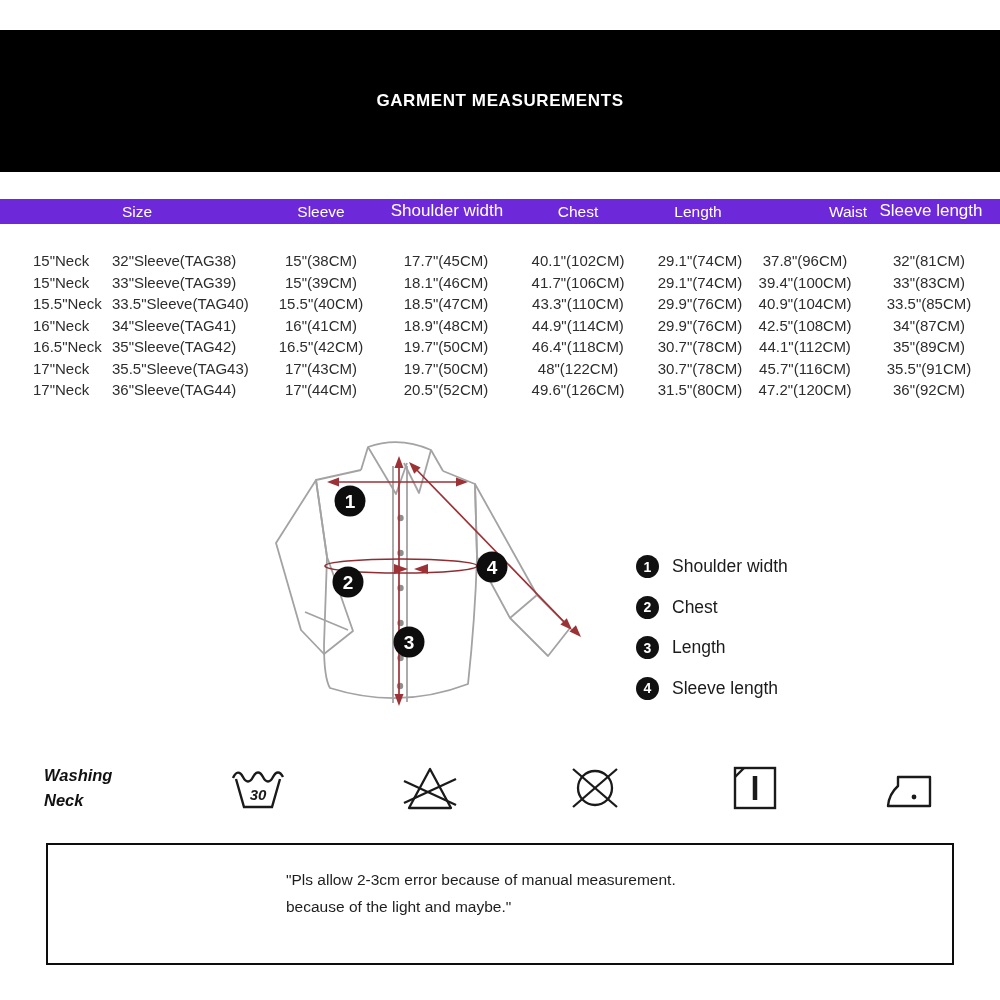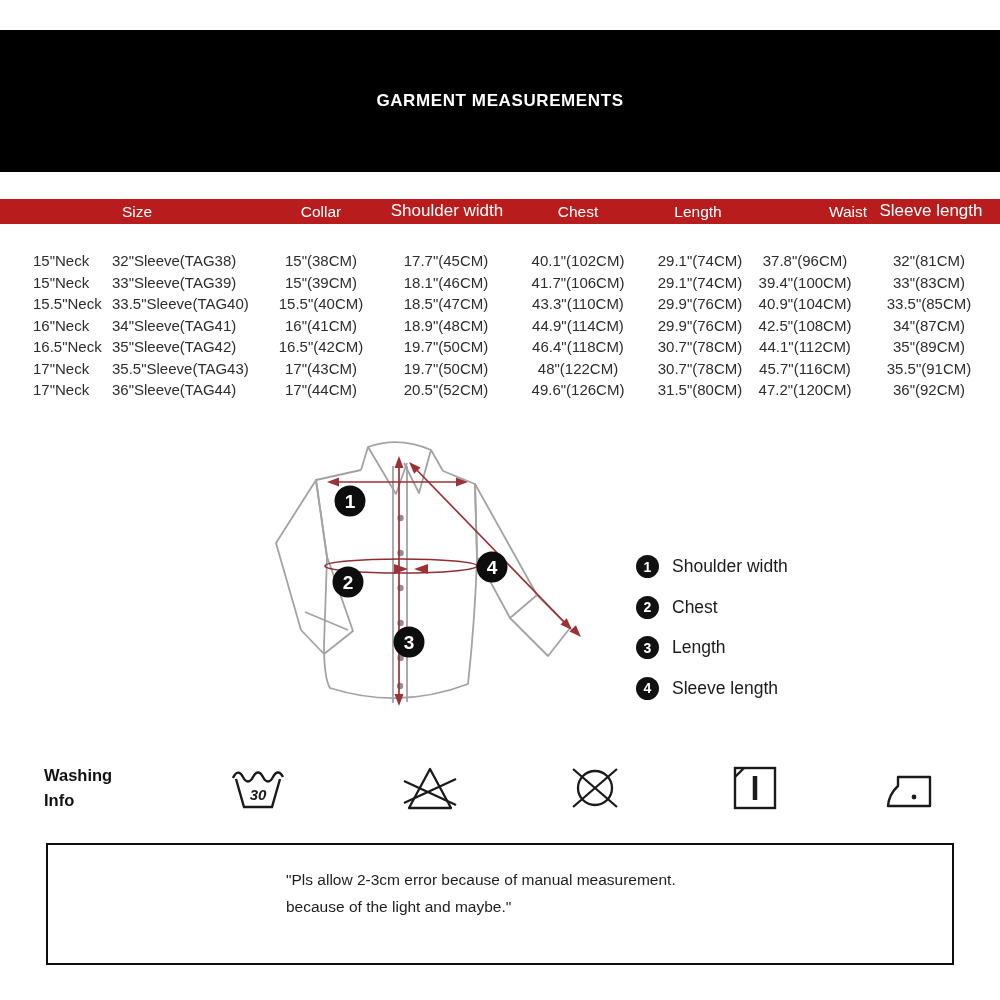--- a/index.html
+++ b/index.html
@@ -5,21 +5,21 @@
   html,body{margin:0;padding:0;background:#fff;}
   .canvas{position:relative;width:1000px;height:1000px;background:#fff;overflow:hidden;
           font-family:"Liberation Sans",sans-serif;color:#2d2d2d;border-radius:14px;}
 
   
   .banner{position:absolute;left:0;top:30px;width:1000px;height:142px;background:#000;
           display:flex;align-items:center;justify-content:center;}
   .banner-title{color:#fff;font-size:17px;font-weight:600;letter-spacing:.6px;}
 
   
-  .thead{position:absolute;left:0;top:199px;width:1000px;height:25px;background:#b91c1c;}
+  .thead{position:absolute;left:0;top:199px;width:1000px;height:25px;background:#6d28d9;}
   .thead span{position:absolute;top:50%;transform:translate(-50%,-50%);color:#fff;
               font-size:15.5px;white-space:nowrap;}
   .thead span.big{font-size:17px;transform:translate(-50%,-56%);}
 
   
   .trow{position:absolute;left:0;width:1000px;height:21px;font-size:15px;line-height:21px;}
   .trow span{position:absolute;white-space:nowrap;}
   .cl{}
   .cc{transform:translateX(-50%);}
   .col-neck{left:33px;}
@@ -37,42 +37,42 @@
   
   .legend{position:absolute;left:636px;top:553px;}
   .legend-item{display:flex;align-items:center;height:27px;margin-bottom:13.5px;}
   .legend-dot{width:23px;height:23px;border-radius:50%;background:#111;color:#fff;
               display:flex;align-items:center;justify-content:center;
               font-size:14px;font-weight:bold;flex:0 0 23px;}
   .legend-label{margin-left:13px;font-size:17.5px;color:#1b1b1b;white-space:nowrap;}
 
   
   .wash-label{position:absolute;left:44px;top:763px;font-size:16.5px;font-weight:700;
-              color:#111;line-height:24.5px;}
+              color:#111;line-height:24.5px;font-style:italic;}
   .care-icon{position:absolute;font-style:italic;}
   .care-icon svg{display:block;}
 
   
   .note-box{position:absolute;left:46px;top:843px;width:904px;height:118px;
             border:2.5px solid #0d0d0d;background:#fff;}
   .note-text{position:absolute;left:238px;top:21px;font-size:15.5px;line-height:27px;
              color:#1e1e1e;white-space:nowrap;}
 </style>
 </head>
 <body>
 
 <div class="canvas">
 
   <div class="banner">
     <span class="banner-title">GARMENT MEASUREMENTS</span>
   </div>
 
   <div class="thead">
     <span style="left:137px">Size</span>
-    <span style="left:321px">Collar</span>
+    <span style="left:321px">Sleeve</span>
     <span style="left:447px" class="big">Shoulder width</span>
     <span style="left:578px">Chest</span>
     <span style="left:698px">Length</span>
     <span style="left:848px">Waist</span>
     <span style="left:931px" class="big">Sleeve length</span>
   </div>
 
   <div class="trow" style="top:250px">
     <span class="cl col-neck">15"Neck</span>
     <span class="cl col-slv">32"Sleeve(TAG38)</span>
@@ -216,21 +216,21 @@
       <span class="legend-label">Length</span>
     </div>
     <div class="legend-item">
       <span class="legend-dot">4</span>
       <span class="legend-label">Sleeve length</span>
     </div>
   </div>
 
   <div class="wash-label">
     <div>Washing</div>
-    <div>Info</div>
+    <div>Neck</div>
   </div>
 
   <div class="care-icon" style="left:230px;top:765px">
     <svg width="56" height="48" viewBox="0 0 56 48" xmlns="http://www.w3.org/2000/svg">
       <g stroke="#1a1a1a" stroke-width="2.4" fill="none">
         <path d="M3,13 C6,6 10,6 13,12 C16,18 20,18 23,12 C26,6 30,6 33,12 C36,18 40,18 43,12 C46,6 50,6 53,12"></path>
         <path d="M6,14 L14,42 L42,42 L50,14"></path>
       </g>
       <text x="28" y="35" text-anchor="middle" font-size="15" font-weight="600" fill="#1a1a1a" font-family="Liberation Sans, sans-serif">30</text>
     </svg>

